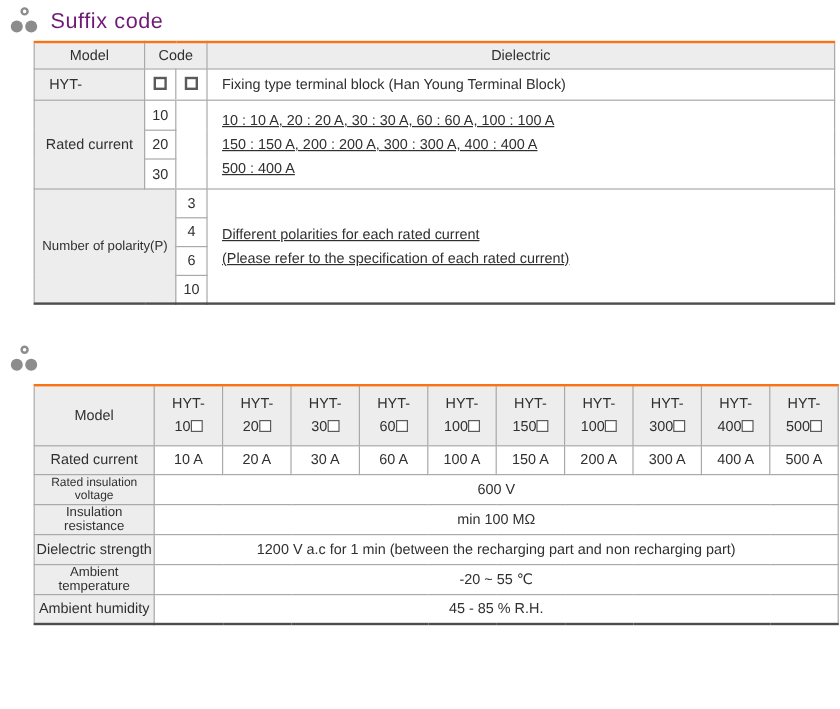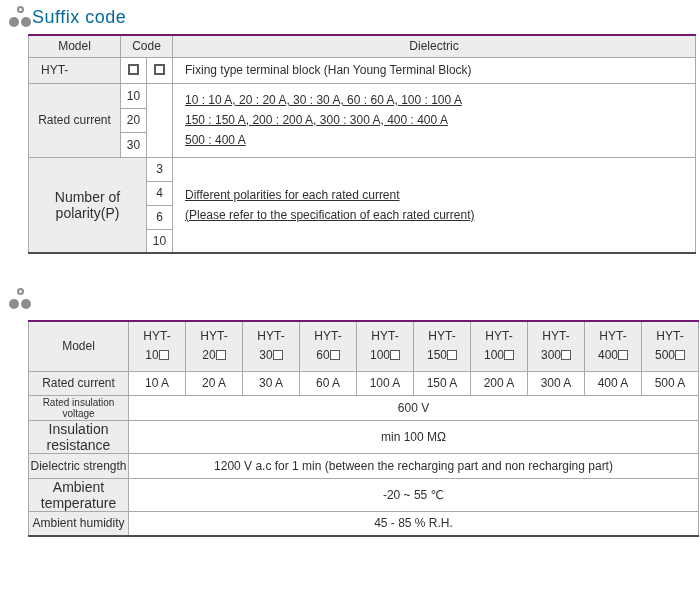--- a/index.html
+++ b/index.html
@@ -8,54 +8,54 @@
     width: 700px; height: 591px;
     background: #fff;
     color: #303030;
     font-family: "Liberation Sans", "DejaVu Sans", sans-serif;
     font-size: 12px;
     overflow: hidden;
   }
 
   
   .section-title { display: flex; align-items: center; margin-left: 8px; height: 26px; }
-  .section-title .title-text { font-size: 18px; color: #0369a1; letter-spacing: 0.5px; }
+  .section-title .title-text { font-size: 18px; color: #701a75; letter-spacing: 0.5px; margin-left: 10px; }
   .title-suffix { margin-top: 4px; }
   .title-spec { margin-top: 32px; }
 
   
   .dots { position: relative; width: 24px; height: 22px; flex: 0 0 24px; }
   .dots .d-outline { position: absolute; left: 9px; top: 0; width: 7px; height: 7px;
     border: 2px solid #8c8c8c; border-radius: 50%; background: #fff; }
   .dots .d-left  { position: absolute; left: 1px;  top: 11px; width: 10px; height: 10px; background: #8c8c8c; border-radius: 50%; }
   .dots .d-right { position: absolute; left: 13px; top: 11px; width: 10px; height: 10px; background: #8c8c8c; border-radius: 50%; }
 
   
   table { border-collapse: collapse; table-layout: fixed; margin-left: 28px;
-          border-top: 2px solid #701a75; border-bottom: 2px solid #4d4d4d; }
+          border-top: 2px solid #f97316; border-bottom: 2px solid #4d4d4d; }
   td, th { border: 1px solid #a9a9a9; padding: 0; font-weight: normal;
            text-align: center; vertical-align: middle; font-size: 12px; color: #303030; }
   .lbl, th { background: #ededed; }
   .white { background: #fff; }
   .left { text-align: left; padding-left: 12px; }
   .dash-r { border-right: 1px dashed #a9a9a9; }
   .dash-l { border-left: 1px dashed #a9a9a9; }
 
   .suffix-table { width: 667px; margin-top: 4px; }
   .spec-table   { width: 670px; margin-top: 8px; }
 
   .desc-line { line-height: 20px; text-decoration: underline; }
 
   
   .box { display: inline-block; width: 11px; height: 11px; border: 2px solid #5a5a5a;
          background: #fff; vertical-align: -1px; }
   .box.sm { width: 10px; height: 10px; border-width: 1.5px; }
 
   .fs10 { font-size: 10px; }
-  .fs11 { font-size: 14px; }
+  .fs11 { font-size: 11px; }
   .hdr-line { line-height: 19px; }
 </style>
 </head>
 <body>
 
 <div class="section-title title-suffix">
   <span class="dots">
     <span class="d-outline"></span>
     <span class="d-left"></span>
     <span class="d-right"></span>

